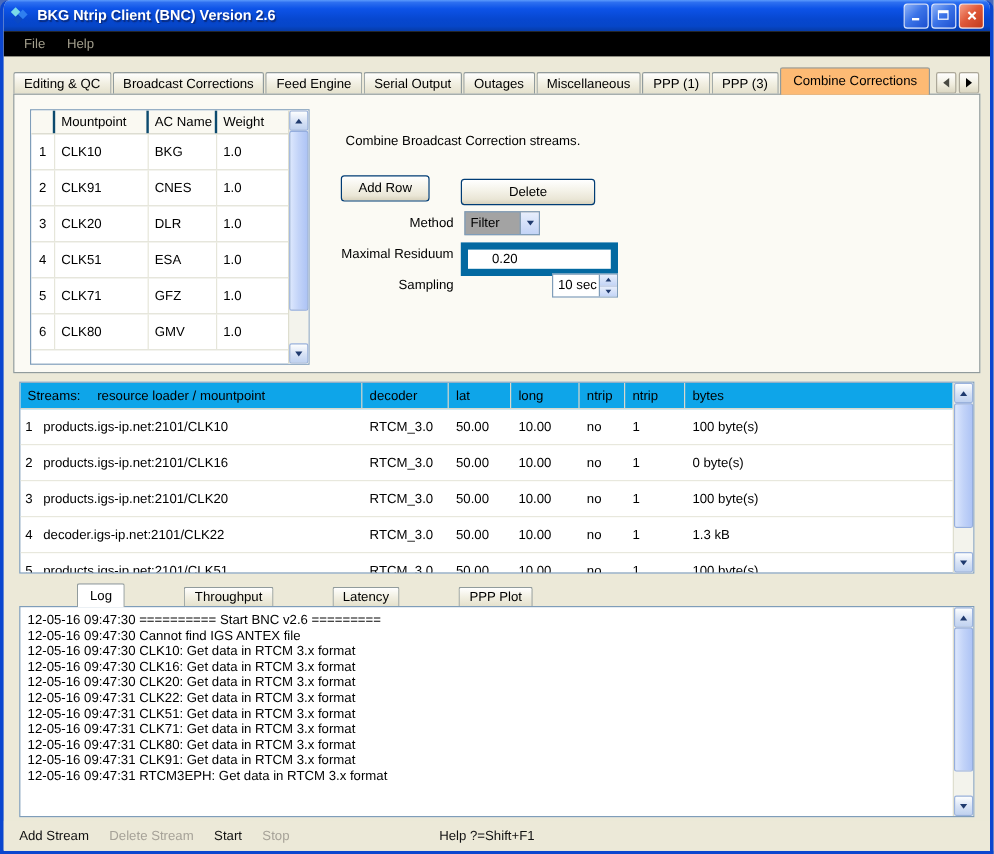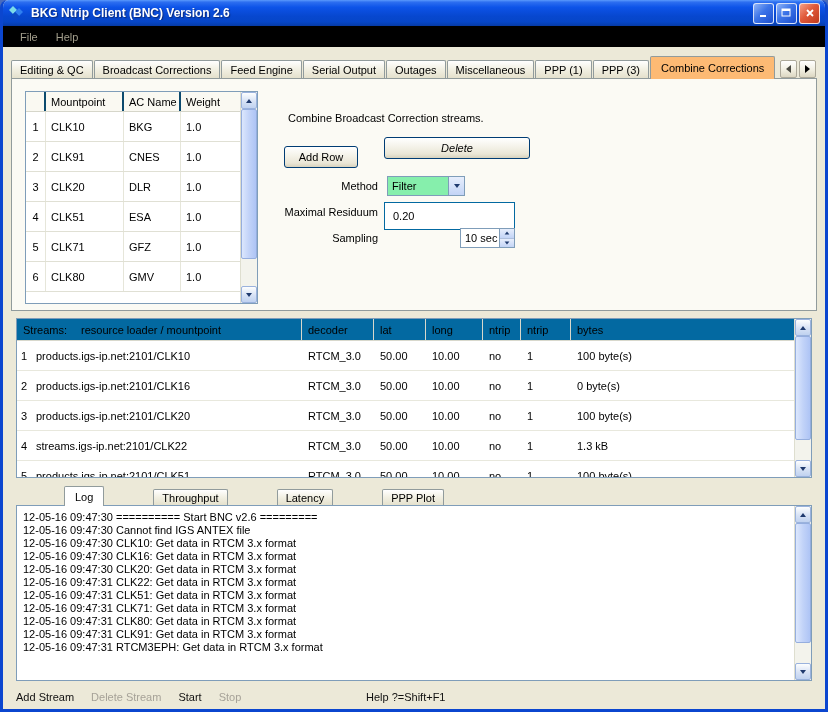--- a/index.html
+++ b/index.html
@@ -69,47 +69,47 @@
     background:linear-gradient(90deg,#dce7fd,#c2d3f8 50%,#aec4f5); }
   .tri-up   { width:0;height:0;border-left:3px solid transparent;border-right:3px solid transparent;border-bottom:4px solid #1f3a6e; }
   .tri-down { width:0;height:0;border-left:3px solid transparent;border-right:3px solid transparent;border-top:4px solid #1f3a6e; }
 
   
   .combine-desc { position:absolute; left:276px; top:33px; }
   .btn-xp { position:absolute; height:22px; border:1px solid #003c74; border-radius:3px;
     background:linear-gradient(180deg,#ffffff 0%,#f4f2e8 45%,#eae6d6 80%,#d8d2bd 100%);
     display:flex; align-items:center; justify-content:center; }
   .btn-addrow { left:272px; top:67px; width:74px; }
-  .btn-delete { left:372px; top:58px; width:146px;font-style:italic; }
+  .btn-delete { left:372px; top:70px; width:112px; }
   .form-label { position:absolute; width:146px; text-align:right; }
   .lbl-method   { left:220px; top:101px; }
   .lbl-residuum { left:220px; top:127px; }
   .lbl-sampling { left:220px; top:153px; }
-  .combo { position:absolute; left:375px; top:97px; width:78px; height:20px;
-    border:1px solid #7f9db9; background:#86efac; display:flex; align-items:center; }
+  .combo { position:absolute; left:375px; top:97px; width:63px; height:20px;
+    border:1px solid #7f9db9; background:#a3a3a3; display:flex; align-items:center; }
   .combo .val { flex:1; padding-left:4px; }
   .combo-btn { width:16px; height:100%; border-left:1px solid #7f9db9;
     background:linear-gradient(180deg,#e7eefc,#c3d4f6); display:flex; align-items:center; justify-content:center; }
   .input-xp { position:absolute; left:372px; top:123px; width:131px; height:28px;
-    border:1px solid #0369a1; font-family:"Liberation Sans",sans-serif; font-size:11px; padding-left:8px; background:#fff; }
+    border:6px solid #0369a1; font-family:"Liberation Sans",sans-serif; font-size:11px; padding-left:20px; background:#fff; }
   .spin { position:absolute; left:448px; top:149px; width:55px; height:20px;
     border:1px solid #7f9db9; background:#fff; display:flex; }
   .spin .val { flex:1; display:flex; align-items:center; padding-left:4px; }
   .spin-btns { width:15px; display:flex; flex-direction:column; border-left:1px solid #7f9db9; }
   .spin-btn { flex:1; background:linear-gradient(180deg,#e7eefc,#c3d4f6);
     display:flex; align-items:center; justify-content:center; border-bottom:1px solid #aebfdd; }
   .spin-btn:last-child { border-bottom:none; }
   .spin .tri-up,.spin .tri-down { transform:scale(.8); }
 
   
   .streams-box { position:absolute; left:13px; right:13px; top:318px; height:160px;
     border:1px solid #7f9db9; background:#fff; display:flex; }
   .stable { flex:1; overflow:hidden; }
   .s-header { display:grid; grid-template-columns:285px 72px 52px 57px 38px 50px 1fr;
-    height:22px; background:#0369a1; border-bottom:1px solid #d8d8cc; }
+    height:22px; background:#0ea5e9; border-bottom:1px solid #d8d8cc; }
   .sh { display:flex; align-items:center; padding-left:6px; border-right:1px solid #d8d8cc; white-space:nowrap; overflow:hidden; }
   .sh:last-child { border-right:none; }
   .sh.first span:first-child { margin-right:14px; }
   .srow { display:grid; grid-template-columns:13px 272px 72px 52px 57px 38px 50px 1fr;
     height:30px; border-bottom:1px solid #e8e8dd; }
   .sc { display:flex; align-items:center; padding-left:6px; white-space:nowrap; overflow:hidden; }
   .sc.num { padding-left:4px; }
 
   
   .bottom-tabs-row { position:absolute; left:13px; top:486px; height:20px; display:flex; align-items:flex-end; }
@@ -313,21 +313,21 @@
             <div class="sc">products.igs-ip.net:2101/CLK20</div>
             <div class="sc">RTCM_3.0</div>
             <div class="sc">50.00</div>
             <div class="sc">10.00</div>
             <div class="sc">no</div>
             <div class="sc">1</div>
             <div class="sc">100 byte(s)</div>
           </div>
           <div class="srow">
             <div class="sc num">4</div>
-            <div class="sc">streams.igs-ip.net:2101/CLK22</div>
+            <div class="sc">decoder.igs-ip.net:2101/CLK22</div>
             <div class="sc">RTCM_3.0</div>
             <div class="sc">50.00</div>
             <div class="sc">10.00</div>
             <div class="sc">no</div>
             <div class="sc">1</div>
             <div class="sc">  1.3 kB</div>
           </div>
           <div class="srow">
             <div class="sc num">5</div>
             <div class="sc">products.igs-ip.net:2101/CLK51</div>

